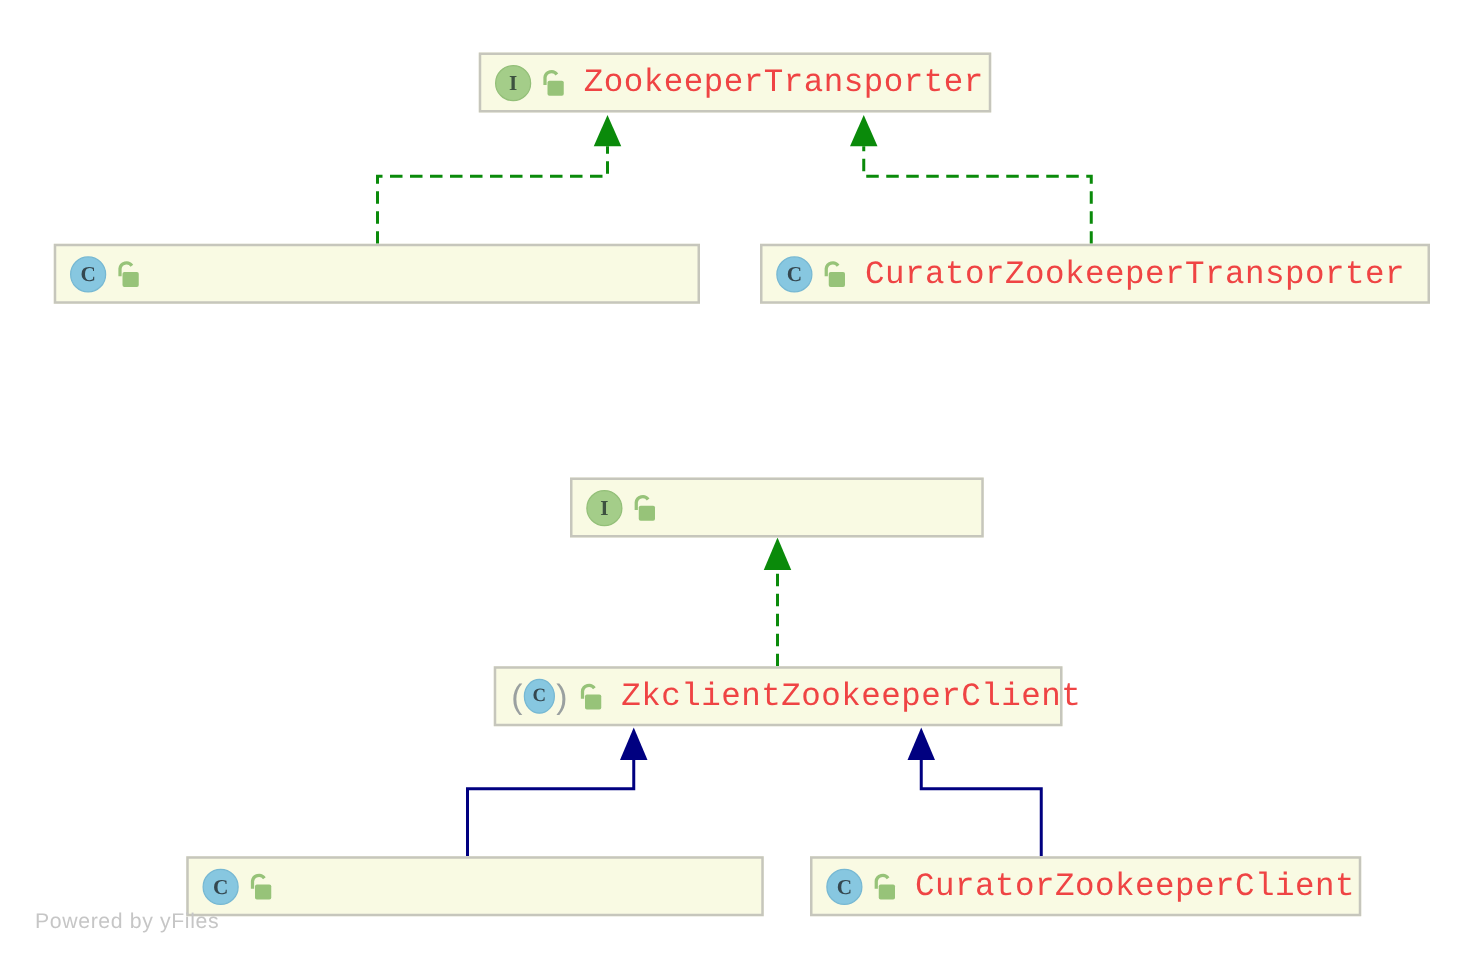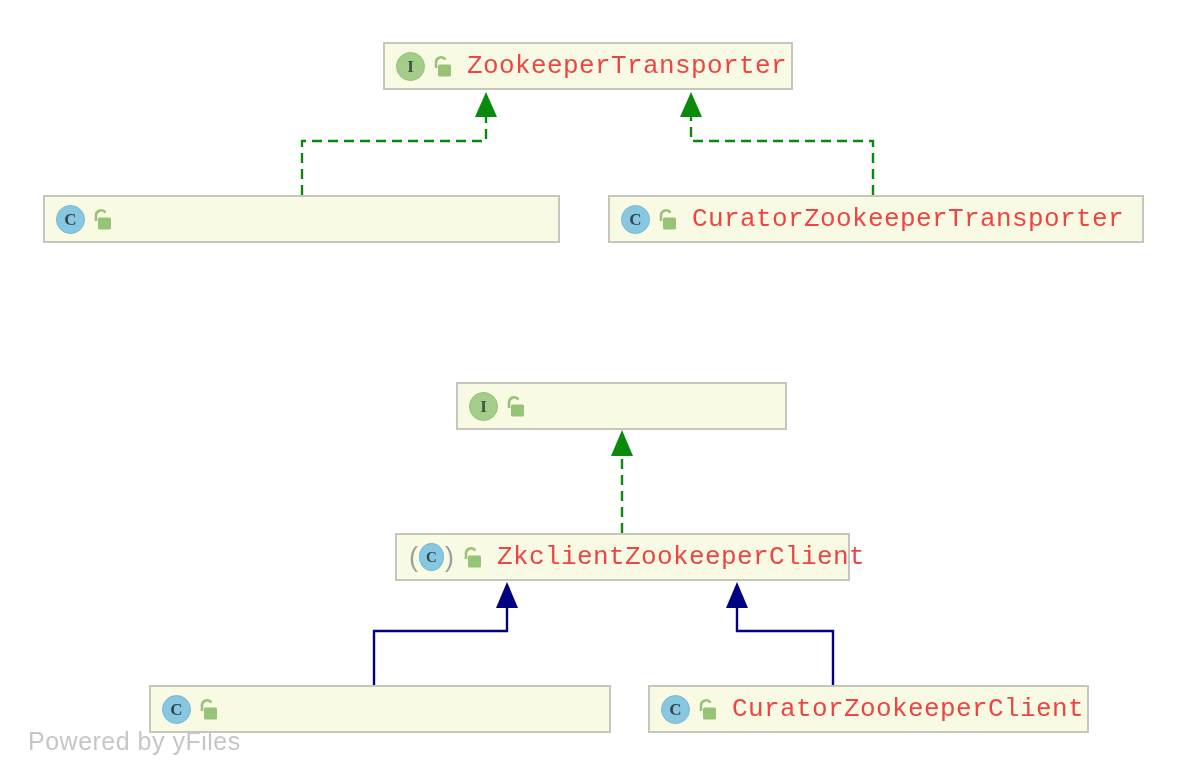--- a/index.html
+++ b/index.html
@@ -34,21 +34,21 @@
   
   .n0{left:383px;top:42px;width:410px;}
   .n1{left:43px;top:195px;width:517px;}
   .n2{left:608px;top:195px;width:536px;}
   .n3{left:456px;top:382px;width:331px;}
   .n4{left:395px;top:533px;width:455px;}
   .n5{left:149px;top:685px;width:462px;}
   .n6{left:648px;top:685px;width:441px;}
   .watermark{
     position:absolute;left:28px;top:727px;z-index:2;
-    font-size:25px;color:#c6c6c6;letter-spacing:0.5px;
+    font-size:17px;color:#c6c6c6;letter-spacing:0.5px;
   }
 </style>
 </head>
 <body>
 
 <svg id="edges" viewBox="0 0 1184 774">
 
   <g>
     <path d="M302,195 V141 H486 V117" fill="none" stroke="#0a8a0a" stroke-width="2.4" stroke-dasharray="10,6"></path>
     <polygon points="486,92 475,117 497,117" fill="#0a8a0a"></polygon>

